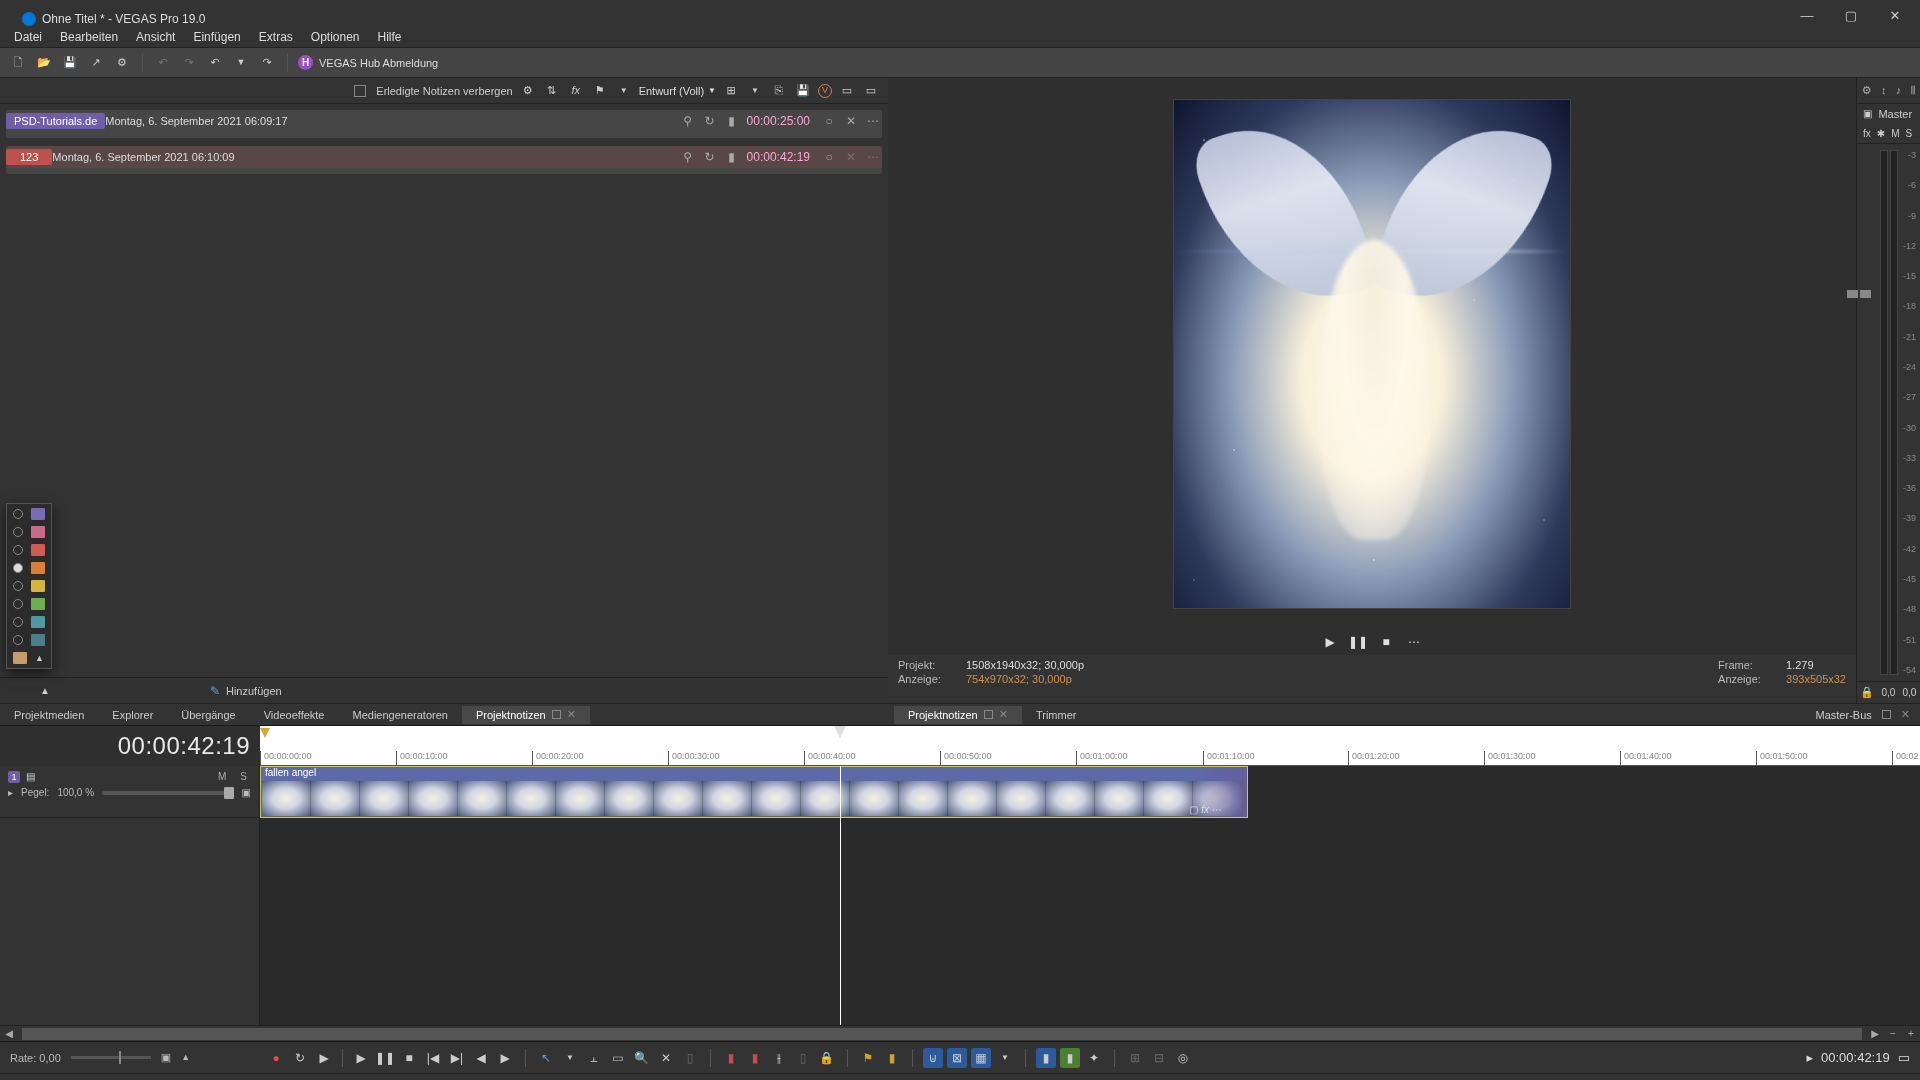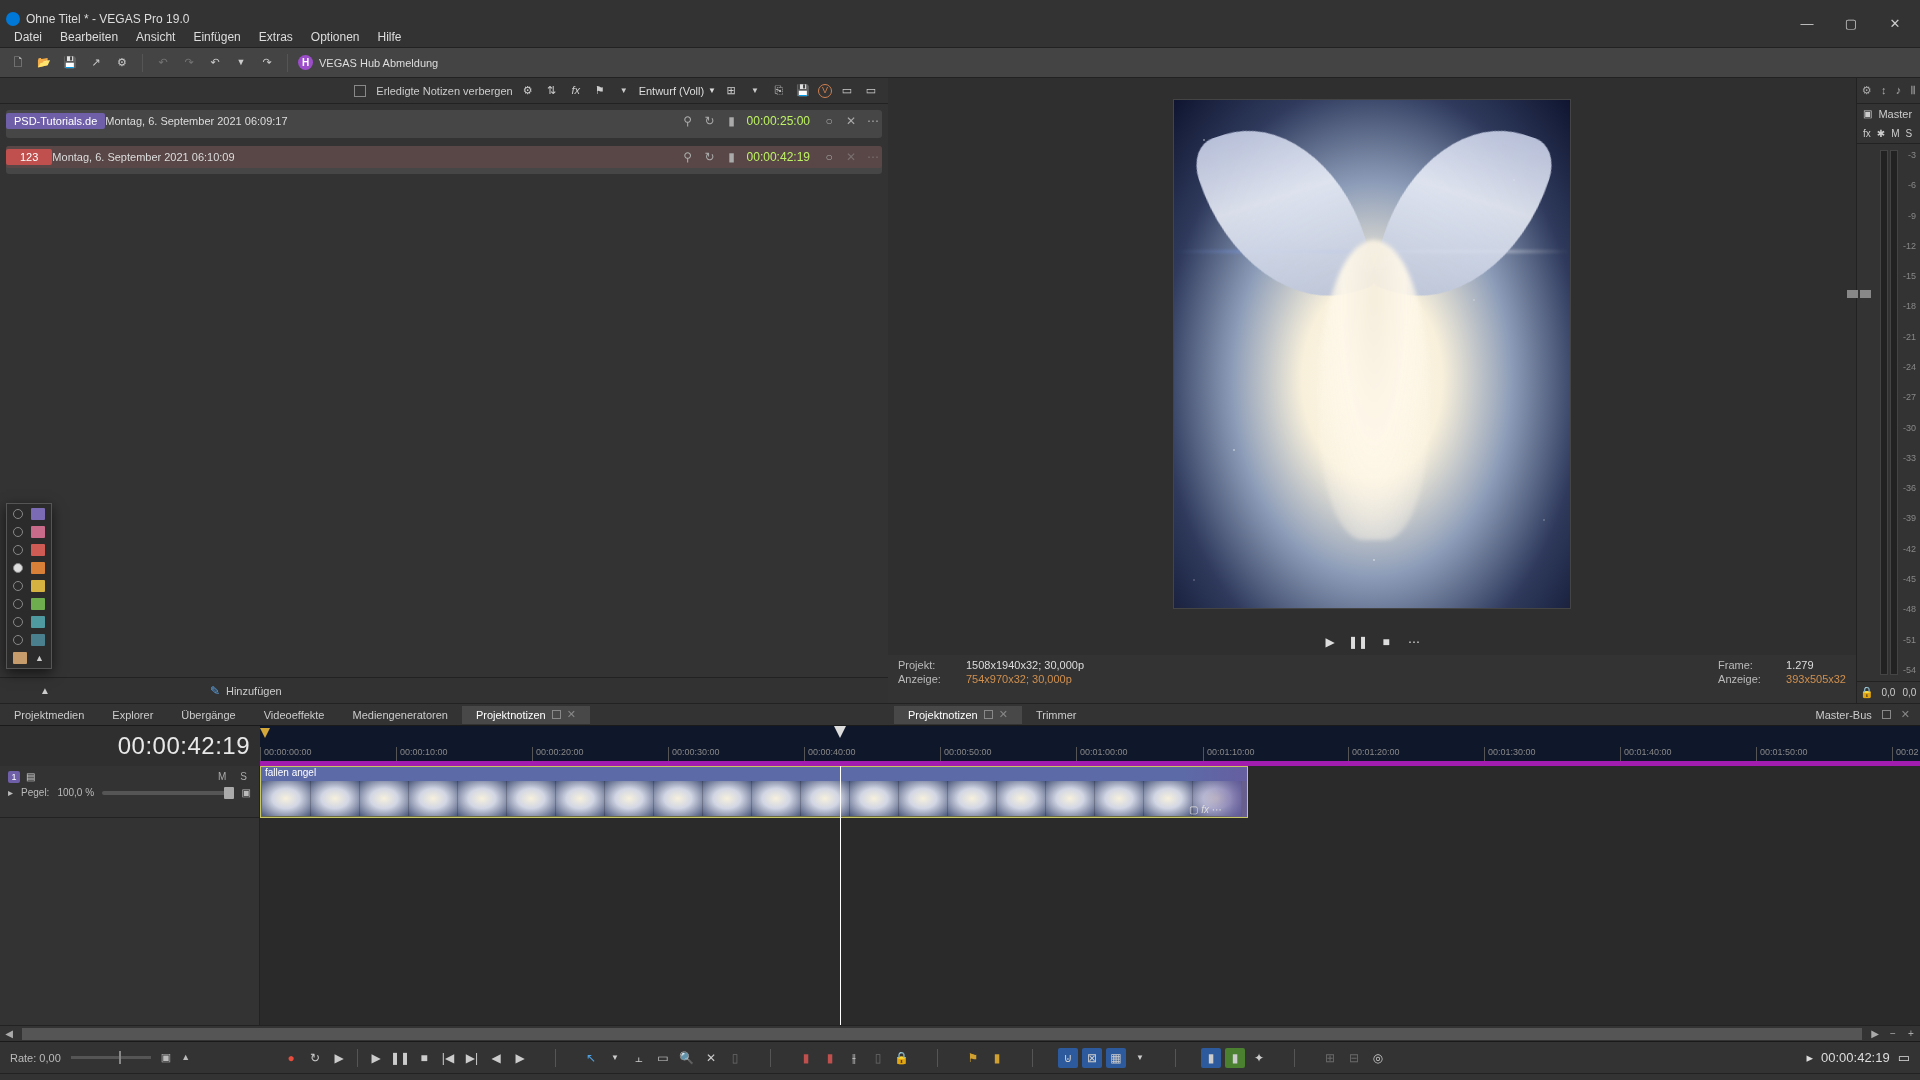--- a/index.html
+++ b/index.html
@@ -1,19 +1,19 @@
 <!DOCTYPE html>
 <html><head>
 <meta charset="utf-8">
 <style>
 * { margin:0; padding:0; box-sizing:border-box; font-family:"Segoe UI",Tahoma,sans-serif; user-select:none; }
 body { background:#333; color:#ccc; font-size:11px; overflow:hidden; width:1920px; height:1080px; }
 
 
-.titlebar { height:26px; background:#333; display:flex; align-items:flex-start; padding:12px 6px; }
+.titlebar { height:26px; background:#333; display:flex; align-items:flex-end; padding:0 6px;margin-left:16px; }
 .titlebar .app-icon { width:14px; height:14px; border-radius:50%; background:#0078d7; margin-right:6px; }
 .titlebar .title { flex:1; font-size:12px; color:#ddd; }
 .titlebar .ctrls { display:flex; gap:6px; }
 .titlebar .ctrls span { width:38px; height:22px; display:flex; align-items:center; justify-content:center; color:#ccc; cursor:pointer; font-size:13px; }
 
 
 .menubar { height:22px; background:#333; display:flex; align-items:center; padding:0 6px; gap:2px; border-bottom:1px solid #222; }
 .menubar span { padding:3px 8px; font-size:12px; color:#ddd; cursor:pointer; }
 
 
@@ -30,21 +30,21 @@
 .notes-panel { width:888px; background:#333; display:flex; flex-direction:column; position:relative; }
 .notes-list { flex:1; padding:6px; position:relative; }
 .note { background:#464646; border-radius:3px; padding:0 0 6px 0; margin-bottom:8px; }
 .note-header { display:flex; align-items:center; height:22px; }
 .note-tag { padding:2px 8px; font-size:11px; color:#fff; border-radius:2px; }
 .note-tag.purple { background:#6f5fa8; }
 .note-tag.red { background:#c0504d; padding:2px 14px; }
 .note-date { font-size:11px; color:#ddd; }
 .note-spacer { flex:1; }
 .note-ic { width:18px; height:18px; display:flex; align-items:center; justify-content:center; color:#aaa; margin-left:4px; cursor:pointer; font-size:12px; }
-.note-time { font-size:12px; color:#bef264; margin:0 6px; }
+.note-time { font-size:12px; color:#f9a8d4; margin:0 6px; }
 .note-body { padding:4px 10px 0; font-size:12px; color:#ddd; }
 .note.selected .note-header { background:rgba(192,80,77,.15); border-radius:2px; }
 
 .color-picker { position:absolute; left:6px; bottom:8px; background:#2b2b2b; border:1px solid #555; padding:4px 6px; display:flex; flex-direction:column; gap:6px; box-shadow:0 4px 12px rgba(0,0,0,.6); }
 .cp-row { display:flex; align-items:center; gap:8px; }
 .cp-radio { width:10px; height:10px; border:1.5px solid #888; border-radius:50%; }
 .cp-radio.sel { background:#ddd; }
 .cp-sw { width:14px; height:12px; border-radius:1px; }
 
 .notes-footer { height:26px; background:#323232; display:flex; align-items:center; border-top:1px solid #222; padding-left:40px; }
@@ -108,21 +108,21 @@
 .tabs-end { margin-left:auto; display:flex; align-items:center; gap:10px; padding-right:10px;}
 
 
 .timeline-wrap { height:316px; background:#2f2f2f; display:flex; flex-direction:column; border-top:1px solid #1a1a1a; }
 .tl-scrub { height:12px; background:#333; display:flex; align-items:center; position:relative;}
 .tl-scrub .mini-range { position:absolute; left:260px; width:100px; height:8px; background:#3670b8; top:2px;}
 .tl-scrub .mini-range .handle { position:absolute; right:-5px; top:-1px; width:10px; height:10px; background:#888;}
 .tl-scrub .mini-label { position:absolute; left:316px; top:-1px; font-size:9px; background:#ddd; color:#222; padding:0 3px;}
 .timeline-top { height:40px; display:flex; }
 .tc-box { width:260px; display:flex; align-items:center; justify-content:flex-end; padding-right:10px; font-size:24px; color:#e8e8e8; background:#2f2f2f; letter-spacing:.5px;}
-.ruler { flex:1; position:relative; background:#0f172a; border-bottom:5px solid #a21caf;text-decoration:underline;}
+.ruler { flex:1; position:relative; background:#ffffff; border-bottom:1px solid #a21caf;text-decoration:underline;}
 .ruler .play-head { position:absolute; top:0; width:12px; height:12px; background:#ddd; clip-path:polygon(0 0,100% 0,50% 100%); transform:translateX(-6px);}
 .ruler-ticks { position:absolute; inset:0; }
 .tick { position:absolute; bottom:0; height:14px; border-left:1px solid #555; font-size:9px; color:#888; padding-left:3px;}
 .ruler .yel { position:absolute; top:2px; left:0; width:10px; height:10px; background:#d4a73a; clip-path:polygon(0 0,100% 0,50% 100%);}
 
 .tl-tracks { flex:1; display:flex; position:relative;}
 .track-head { width:260px; background:#333; border-right:1px solid #222;}
 .trk { height:52px; border-bottom:1px solid #222; padding:4px 8px; display:flex; flex-direction:column; gap:4px;}
 .trk-top { display:flex; align-items:center; gap:6px;}
 .trk-num { width:12px; height:12px; background:#6f5fa8; border-radius:2px; font-size:9px; color:#fff; display:flex; align-items:center; justify-content:center;}
@@ -140,21 +140,21 @@
 .thumb { flex:0 0 49px; height:100%; background:radial-gradient(ellipse at 50% 50%, #f6f0dd 0%, #d2d6e4 40%, #4b587c 100%); border-right:1px solid rgba(0,0,0,.2);}
 .clip-fade { position:absolute; right:0; top:0; bottom:0; width:62px; background:linear-gradient(90deg, rgba(103,92,158,0) 0%, rgba(103,92,158,.85) 100%);}
 .clip-fade .label { position:absolute; bottom:2px; left:4px; font-size:10px; color:#ddd;}
 
 .tl-hscroll { height:16px; background:#333; display:flex; align-items:center; border-top:1px solid #222; }
 .hscroll-btn { width:18px; height:14px; display:flex; align-items:center; justify-content:center; color:#aaa; cursor:pointer; font-size:10px;}
 .hscroll-track { flex:1; height:12px; background:#2a2a2a; position:relative; margin:0 4px;}
 .hscroll-th { position:absolute; left:0; top:0; bottom:0; width:100%; background:#555;}
 
 
-.bottom-bar { height:32px; background:#333; display:flex; align-items:center; border-top:1px solid #1a1a1a; padding:0 10px; gap:21px;}
+.bottom-bar { height:32px; background:#333; display:flex; align-items:center; border-top:1px solid #1a1a1a; padding:0 10px; gap:6px;}
 .bb-left { width:250px; display:flex; align-items:center; gap:10px; font-size:11px; color:#bbb;}
 .bb-slider { width:80px; height:3px; background:#555; position:relative;}
 .bb-slider .th { position:absolute; left:60%; top:-5px; width:2px; height:13px; background:#888;}
 .bb-btn { width:20px; height:20px; display:flex; align-items:center; justify-content:center; color:#ccc; cursor:pointer; font-size:12px;}
 .bb-btn.rec { color:#e74c3c;}
 .bb-btn.dis { opacity:.35;}
 .bb-btn.colored { background:#2d5a9c; border-radius:2px;}
 .bb-btn.colored2 { background:#4a8030; border-radius:2px;}
 .bb-group { display:flex; gap:4px; align-items:center;}
 .bb-sep { width:1px; height:18px; background:#555; margin:0 4px;}

